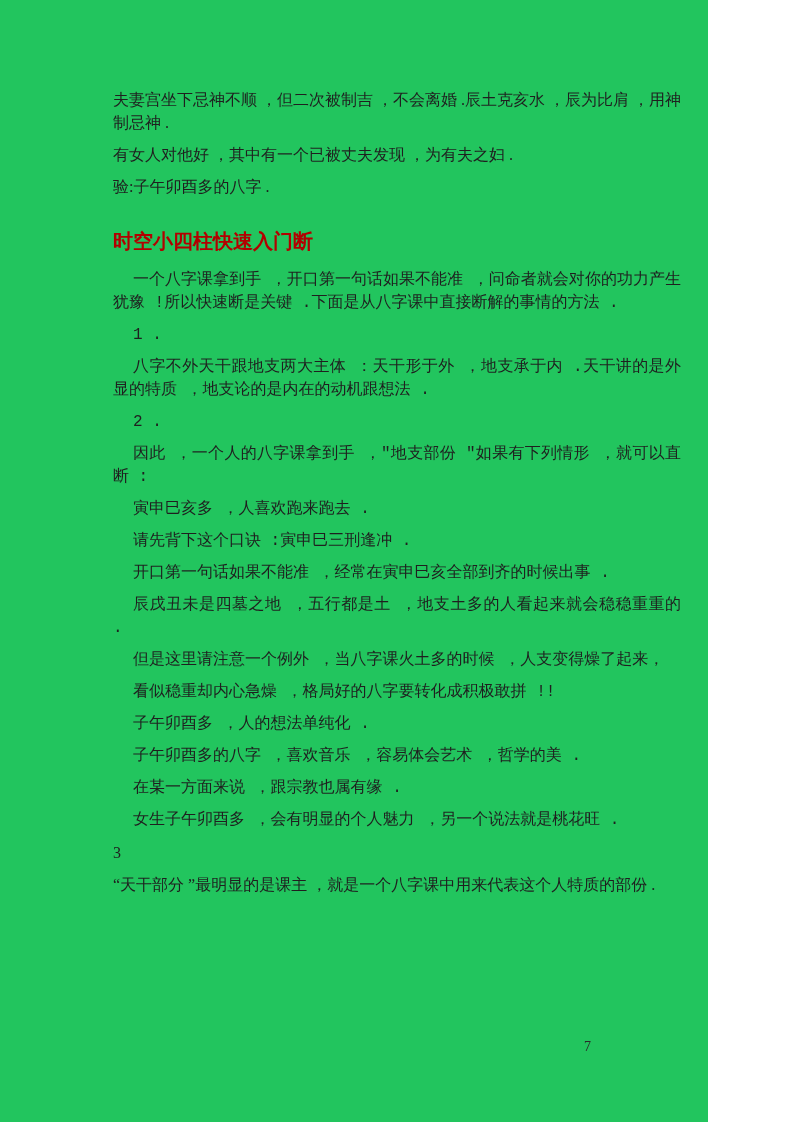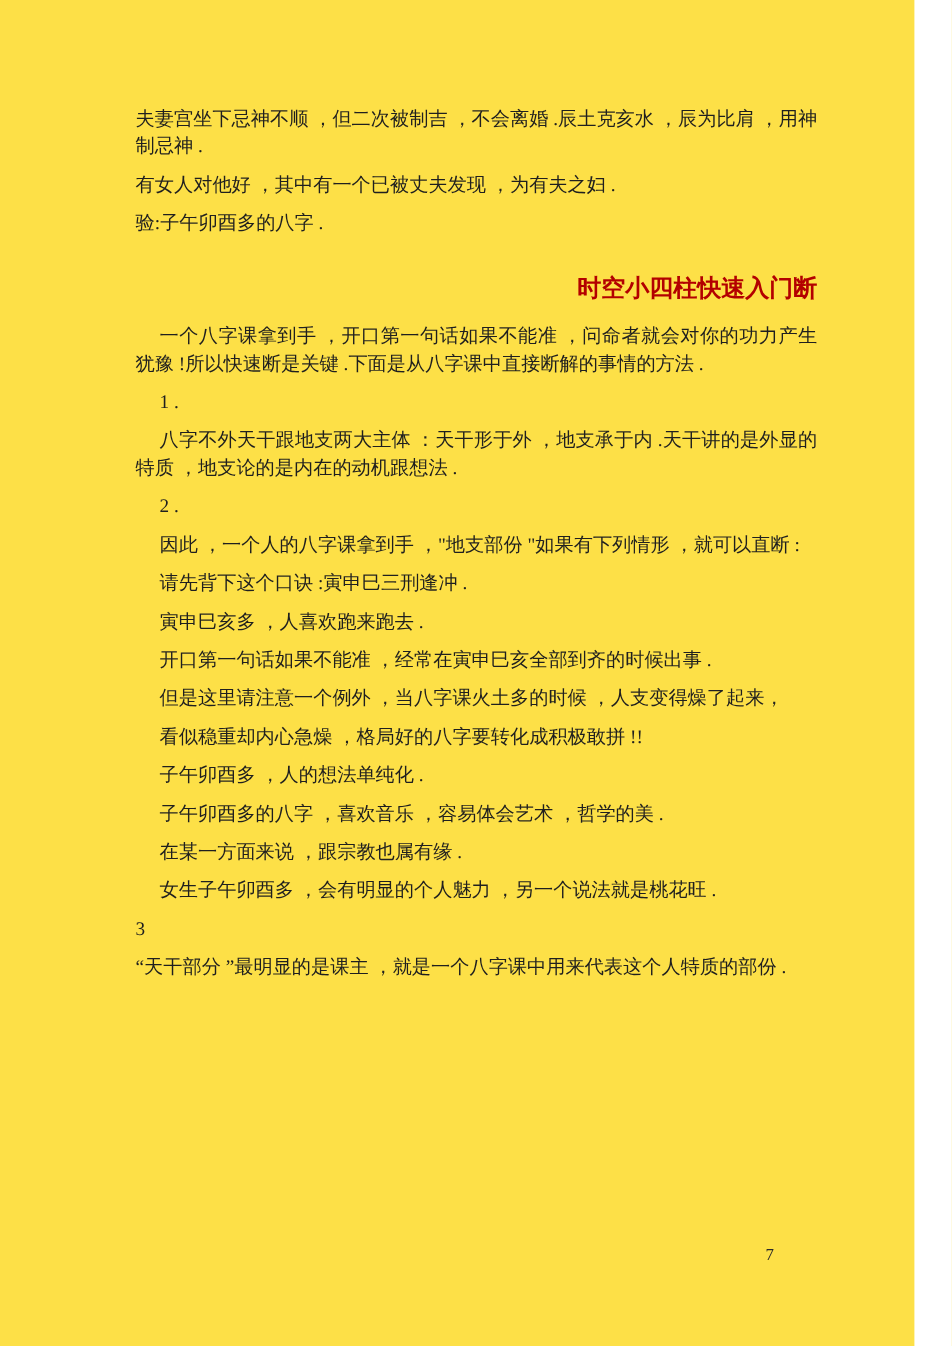--- a/index.html
+++ b/index.html
@@ -1,44 +1,44 @@
 <!DOCTYPE html>
 <html><head>
 <meta charset="utf-8">
 <style>
   html, body { margin: 0; padding: 0; background: #ffffff; }
   .page {
     position: relative;
-    width: 762px;
+    width: 708px;
     height: 1122px;
-    background: #fde047;
+    background: #22c55e;
     overflow: hidden;
     font-family: "Liberation Serif", "DejaVu Serif", serif;
   }
   .content {
     position: absolute;
     top: 88px;
     left: 113px;
     width: 568px;
   }
   .content p {
     margin: 0 0 9px 0;
     font-size: 16px;
     line-height: 23px;
     color: #1f1f1f;
     text-align: justify;
   }
-  .content p.indent { text-indent: 20px; }
+  .content p.indent { text-indent: 20px; font-family: Liberation Mono, monospace; }
   .content p.plain  { text-indent: 0; }
   .content h1.title {
     font-family: "Liberation Sans", "DejaVu Sans", sans-serif;
     font-size: 20px;
     line-height: 26px;
     font-weight: bold;
-    text-align: right;
+    text-align: left;
     margin: 30px 0 15px 0;
   }
   .page-number {
     position: absolute;
     top: 1038px;
     right: 117px;
     font-size: 14px;
     line-height: 18px;
     color: #2a2a2a;
     font-family: "Liberation Serif", "DejaVu Serif", serif;
@@ -51,23 +51,24 @@
   <div class="content">
       <p class="plain">夫妻宫坐下忌神不顺 ，但二次被制吉 ，不会离婚 .辰土克亥水 ，辰为比肩 ，用神制忌神 .</p>
       <p class="plain">有女人对他好 ，其中有一个已被丈夫发现 ，为有夫之妇 .</p>
       <p class="plain">验:子午卯酉多的八字 .</p>
       <h1 class="title" style="color: rgb(179, 0, 0);">时空小四柱快速入门断</h1>
       <p class="indent">一个八字课拿到手 ，开口第一句话如果不能准 ，问命者就会对你的功力产生犹豫 !所以快速断是关键 .下面是从八字课中直接断解的事情的方法 .</p>
       <p class="indent">1 .</p>
       <p class="indent">八字不外天干跟地支两大主体 ：天干形于外 ，地支承于内 .天干讲的是外显的特质 ，地支论的是内在的动机跟想法 .</p>
       <p class="indent">2 .</p>
       <p class="indent">因此 ，一个人的八字课拿到手 ，"地支部份 "如果有下列情形 ，就可以直断 :</p>
+      <p class="indent">寅申巳亥多 ，人喜欢跑来跑去 .</p>
       <p class="indent">请先背下这个口诀 :寅申巳三刑逢冲 .</p>
-      <p class="indent">寅申巳亥多 ，人喜欢跑来跑去 .</p>
       <p class="indent">开口第一句话如果不能准 ，经常在寅申巳亥全部到齐的时候出事 .</p>
+      <p class="indent">辰戌丑未是四墓之地 ，五行都是土 ，地支土多的人看起来就会稳稳重重的 .</p>
       <p class="indent">但是这里请注意一个例外 ，当八字课火土多的时候 ，人支变得燥了起来，</p>
       <p class="indent">看似稳重却内心急燥 ，格局好的八字要转化成积极敢拼  !!</p>
       <p class="indent">子午卯酉多 ，人的想法单纯化 .</p>
       <p class="indent">子午卯酉多的八字 ，喜欢音乐 ，容易体会艺术 ，哲学的美 .</p>
       <p class="indent">在某一方面来说 ，跟宗教也属有缘 .</p>
       <p class="indent">女生子午卯酉多 ，会有明显的个人魅力 ，另一个说法就是桃花旺 .</p>
       <p class="plain">3</p>
       <p class="plain">“天干部分 ”最明显的是课主 ，就是一个八字课中用来代表这个人特质的部份 .</p>
     </div>
   <div class="page-number">7</div>

